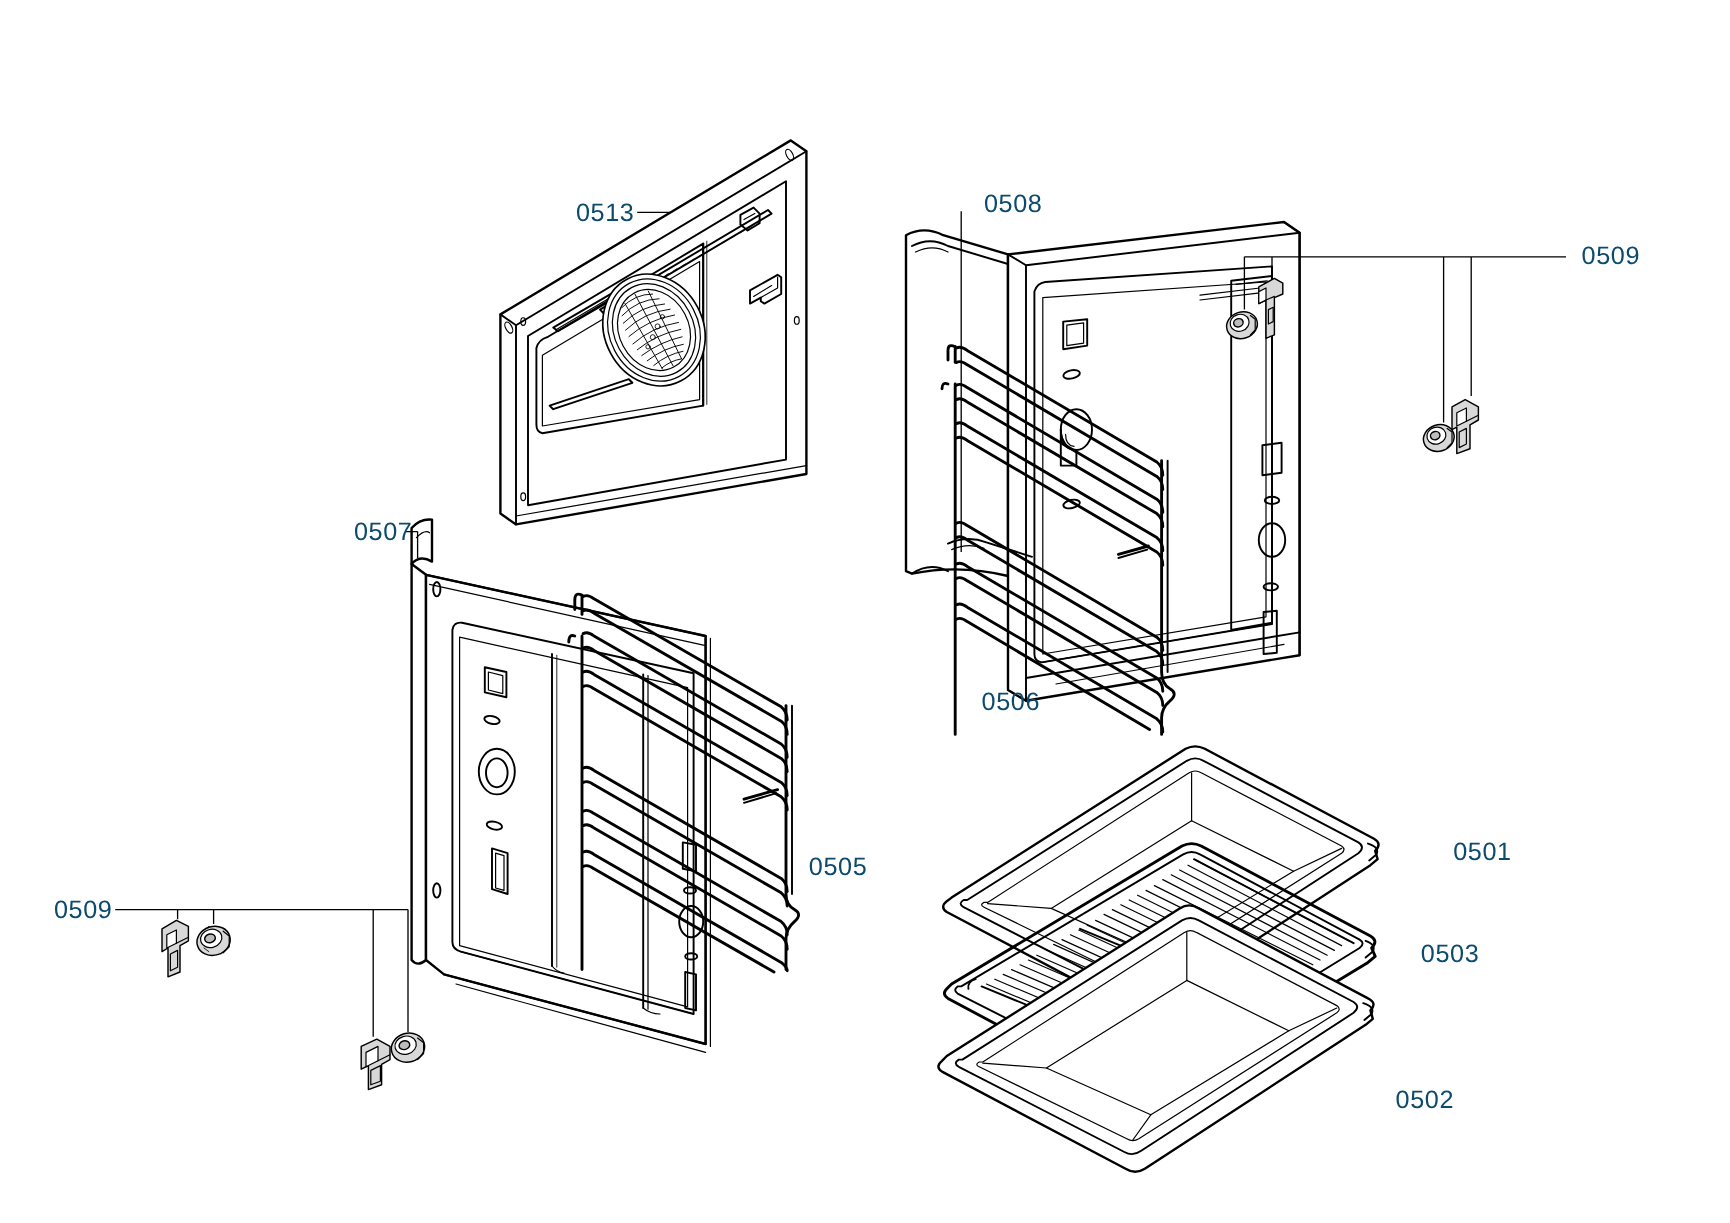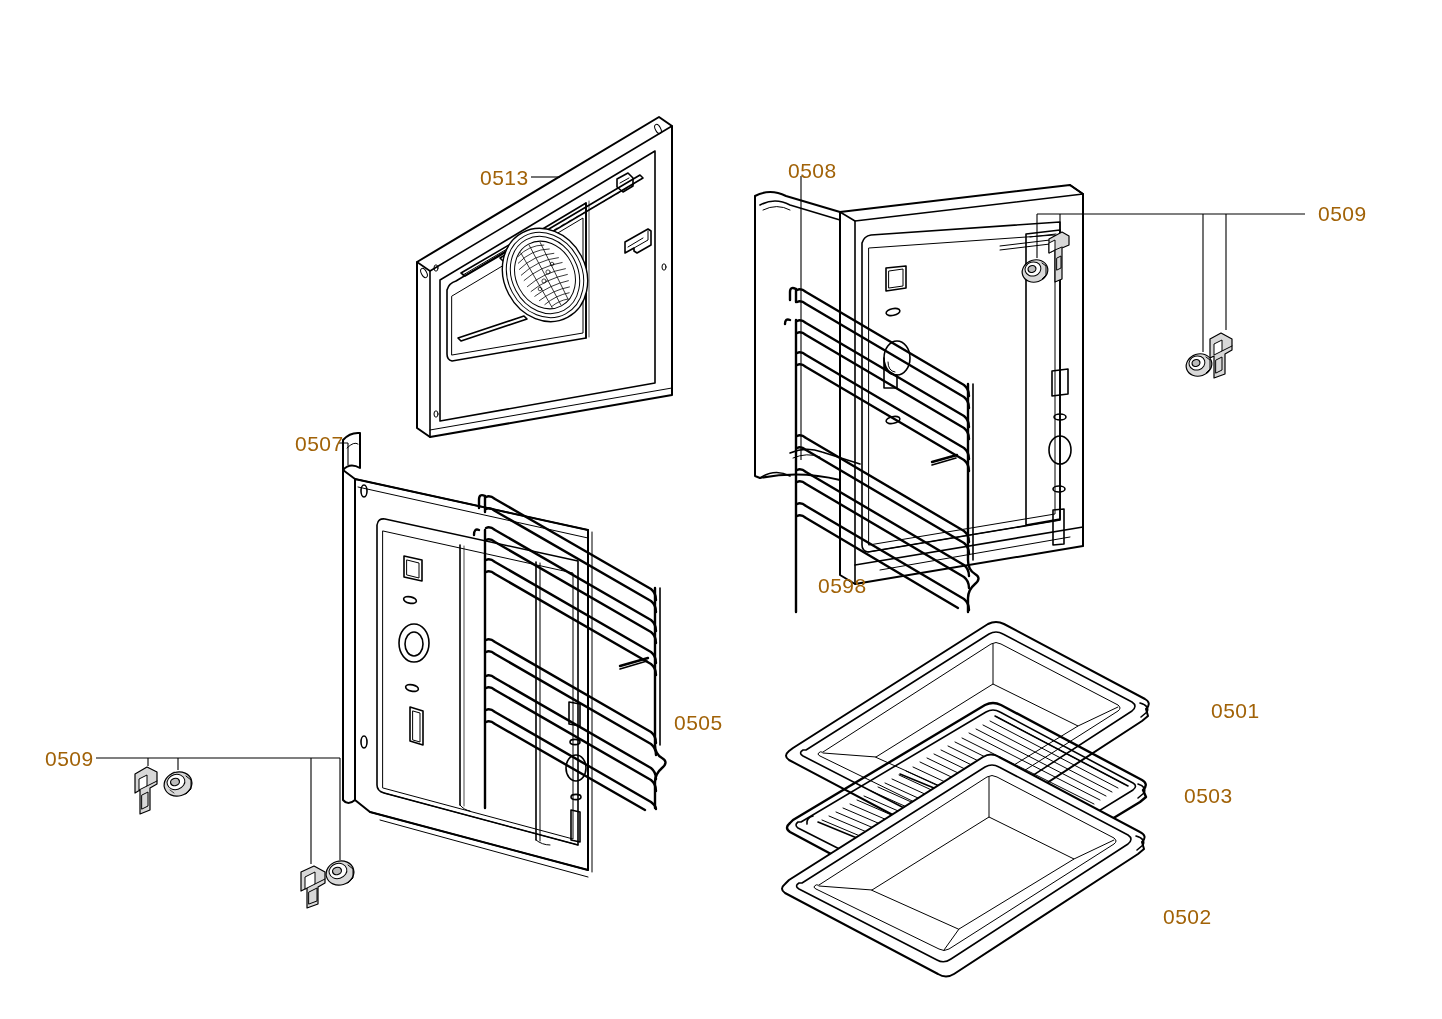--- a/index.html
+++ b/index.html
@@ -22,21 +22,21 @@
     position: absolute;
     left: 0;
     top: 0;
     width: 1442px;
     height: 1019px;
   }
   .lbl {
     position: absolute;
     font-family: "Liberation Sans", sans-serif;
     font-size: 21px;
-    color: #a16207;
+    color: #0c4a6e;
     letter-spacing: 0.5px;
     white-space: nowrap;
     line-height: 1;
   }
   #footer-code {
     position: absolute;
     left: 16px;
     top: 980px;
     font-family: "Liberation Sans", sans-serif;
     font-size: 21px;
@@ -505,25 +505,25 @@
         <path d="M 1114,840 L 1074,859"></path>
         <path d="M 944,950 L 959,929"></path>
       </g>
       <path class="m" d="M 1136,836 Q 1146,839 1143,845 L 1137,850"></path>
     </g>
 
   </svg>
 
   <div class="lbl" style="left:480px; top:167px;">0513</div>
 
-  <div class="lbl" style="left:788px; top:160px;">0508</div>
+  <div class="lbl" style="left:820px; top:160px;">0508</div>
 
   <div class="lbl" style="left:1318px; top:203px;">0509</div>
 
-  <div class="lbl" style="left:818px; top:575px;">0598</div>
+  <div class="lbl" style="left:818px; top:575px;">0506</div>
 
   <div class="lbl" style="left:295px; top:433px;">0507</div>
 
   <div class="lbl" style="left:674px; top:712px;text-align:right;">0505</div>
 
   <div class="lbl" style="left:45px; top:748px;">0509</div>
 
   <div class="lbl" style="left:1163px; top:700px;margin-left:48px;">0501</div>
 
   <div class="lbl" style="left:1184px; top:785px;">0503</div>

